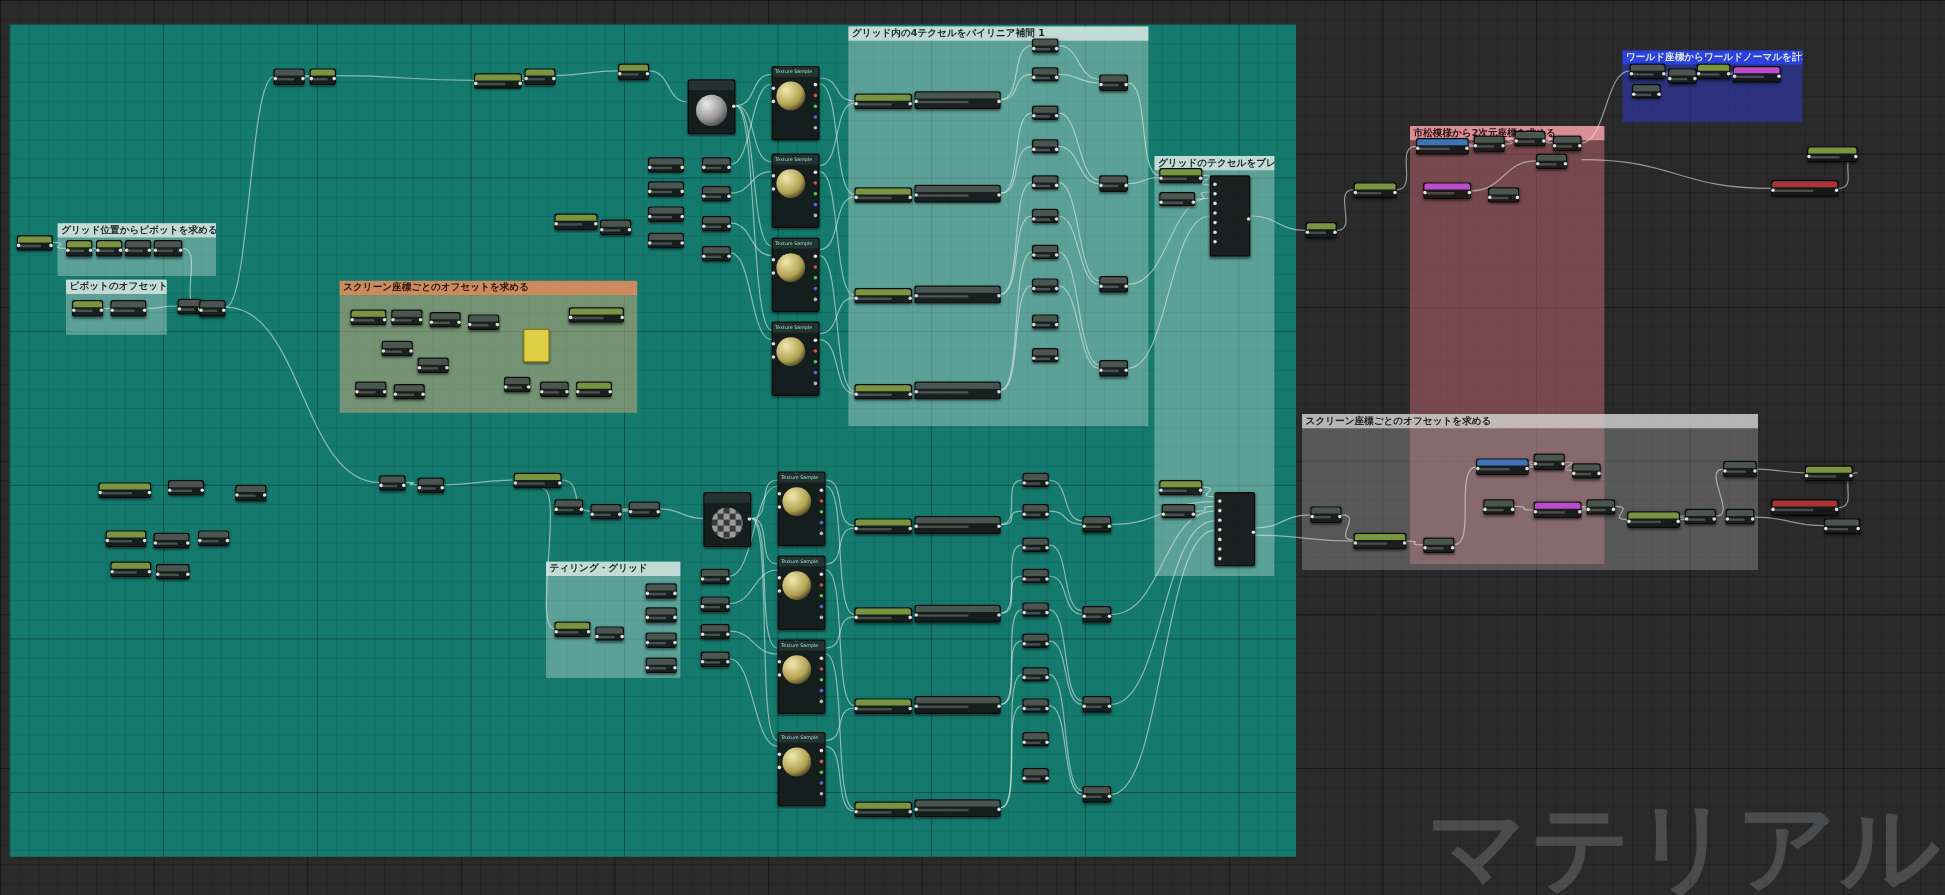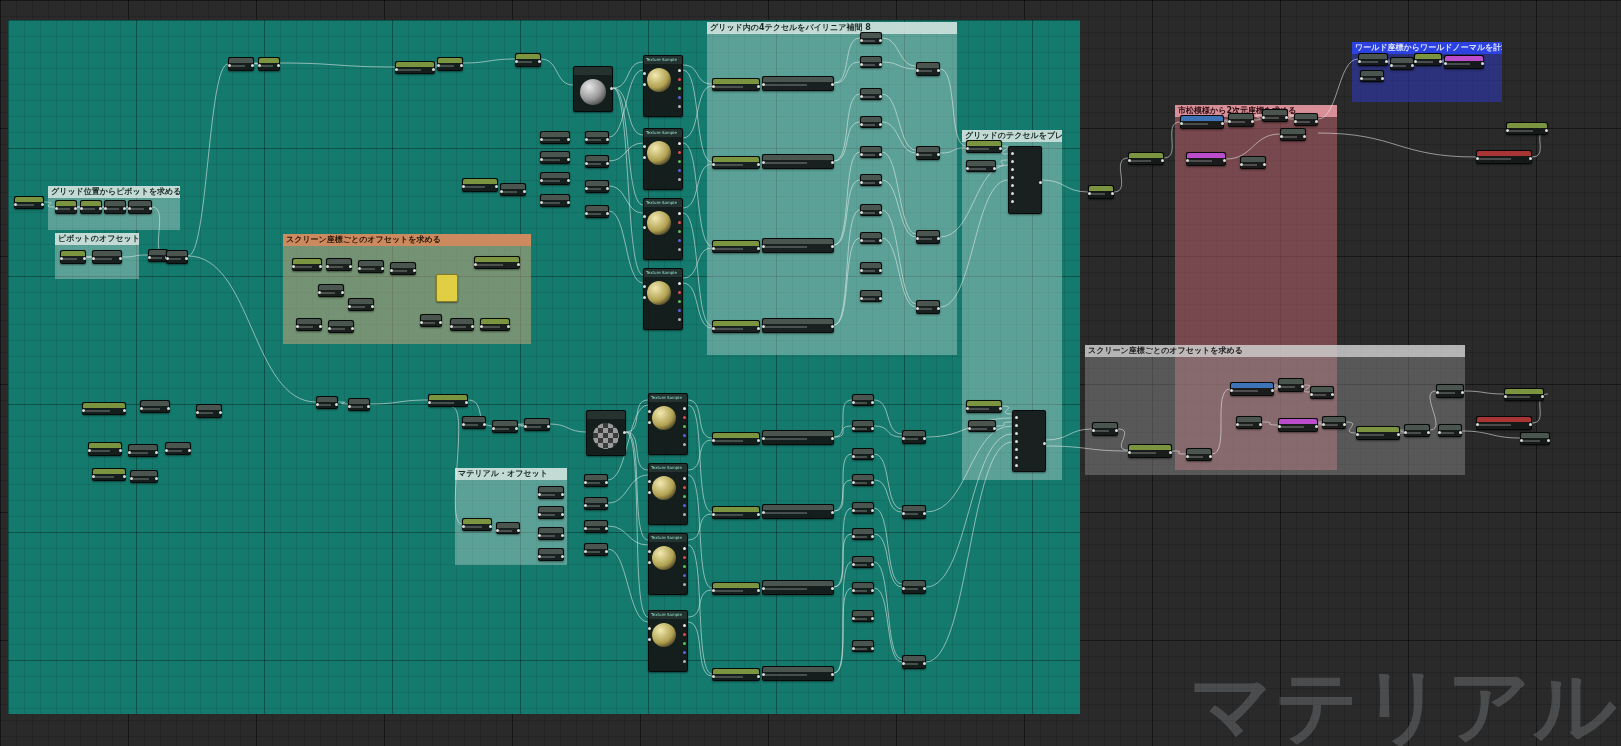--- a/index.html
+++ b/index.html
@@ -192,25 +192,25 @@
     </div>
     <div class="comment c-light" style="left: 55px; top: 233px; width: 84px; height: 46px;">
       <div class="bar">ピボットのオフセット (1テクセル分ずらす)</div>
       <div class="body"></div>
     </div>
     <div class="comment c-orange" style="left: 283px; top: 234px; width: 248px; height: 110px;">
       <div class="bar">スクリーン座標ごとのオフセットを求める</div>
       <div class="body"></div>
     </div>
     <div class="comment c-light" style="left: 455px; top: 468px; width: 112px; height: 97px;">
-      <div class="bar">マテリアル・オフセット</div>
+      <div class="bar">ティリング・グリッド</div>
       <div class="body"></div>
     </div>
     <div class="comment c-light" style="left: 707px; top: 22px; width: 250px; height: 333px;">
-      <div class="bar">グリッド内の4テクセルをバイリニア補間 8</div>
+      <div class="bar">グリッド内の4テクセルをバイリニア補間 1</div>
       <div class="body"></div>
     </div>
     <div class="comment c-light" style="left: 962px; top: 130px; width: 100px; height: 350px;">
       <div class="bar">グリッドのテクセルをブレンド 結合</div>
       <div class="body"></div>
     </div>
     <div class="comment c-blue" style="left: 1352px; top: 42px; width: 150px; height: 60px;">
       <div class="bar">ワールド座標からワールドノーマルを計算</div>
       <div class="body"></div>
     </div>

